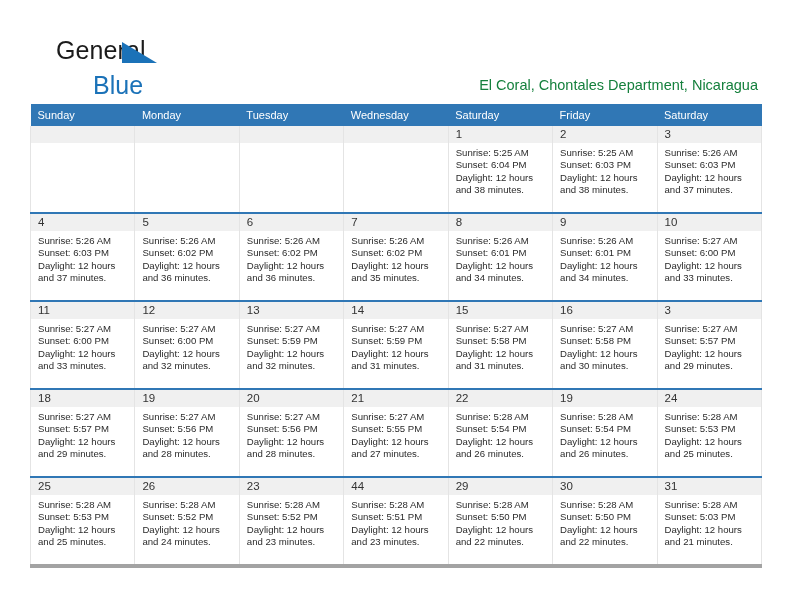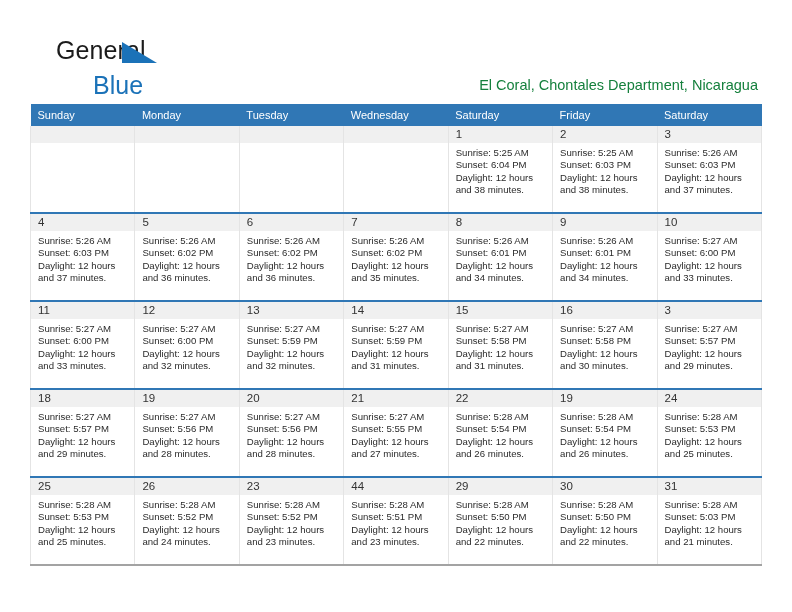--- a/index.html
+++ b/index.html
@@ -104,21 +104,21 @@
     vertical-align: top;
     padding: 0;
     width: 104.57px;
     height: 86px;
     border-left: 1px solid #e4e4e4;
     border-right: 1px solid #e4e4e4;
     border-bottom: 2px solid #3077b5;
     background: #ffffff;
   }
   .cal tr.week:last-child td {
-    border-bottom: 2px solid #a3a3a3;
+    border-bottom: 4px solid #a3a3a3;
   }
   .cell {
     position: relative;
     height: 86px;
   }
   .daynum {
     display: block;
     background: #f0f0f0;
     height: 17px;
     line-height: 17px;

